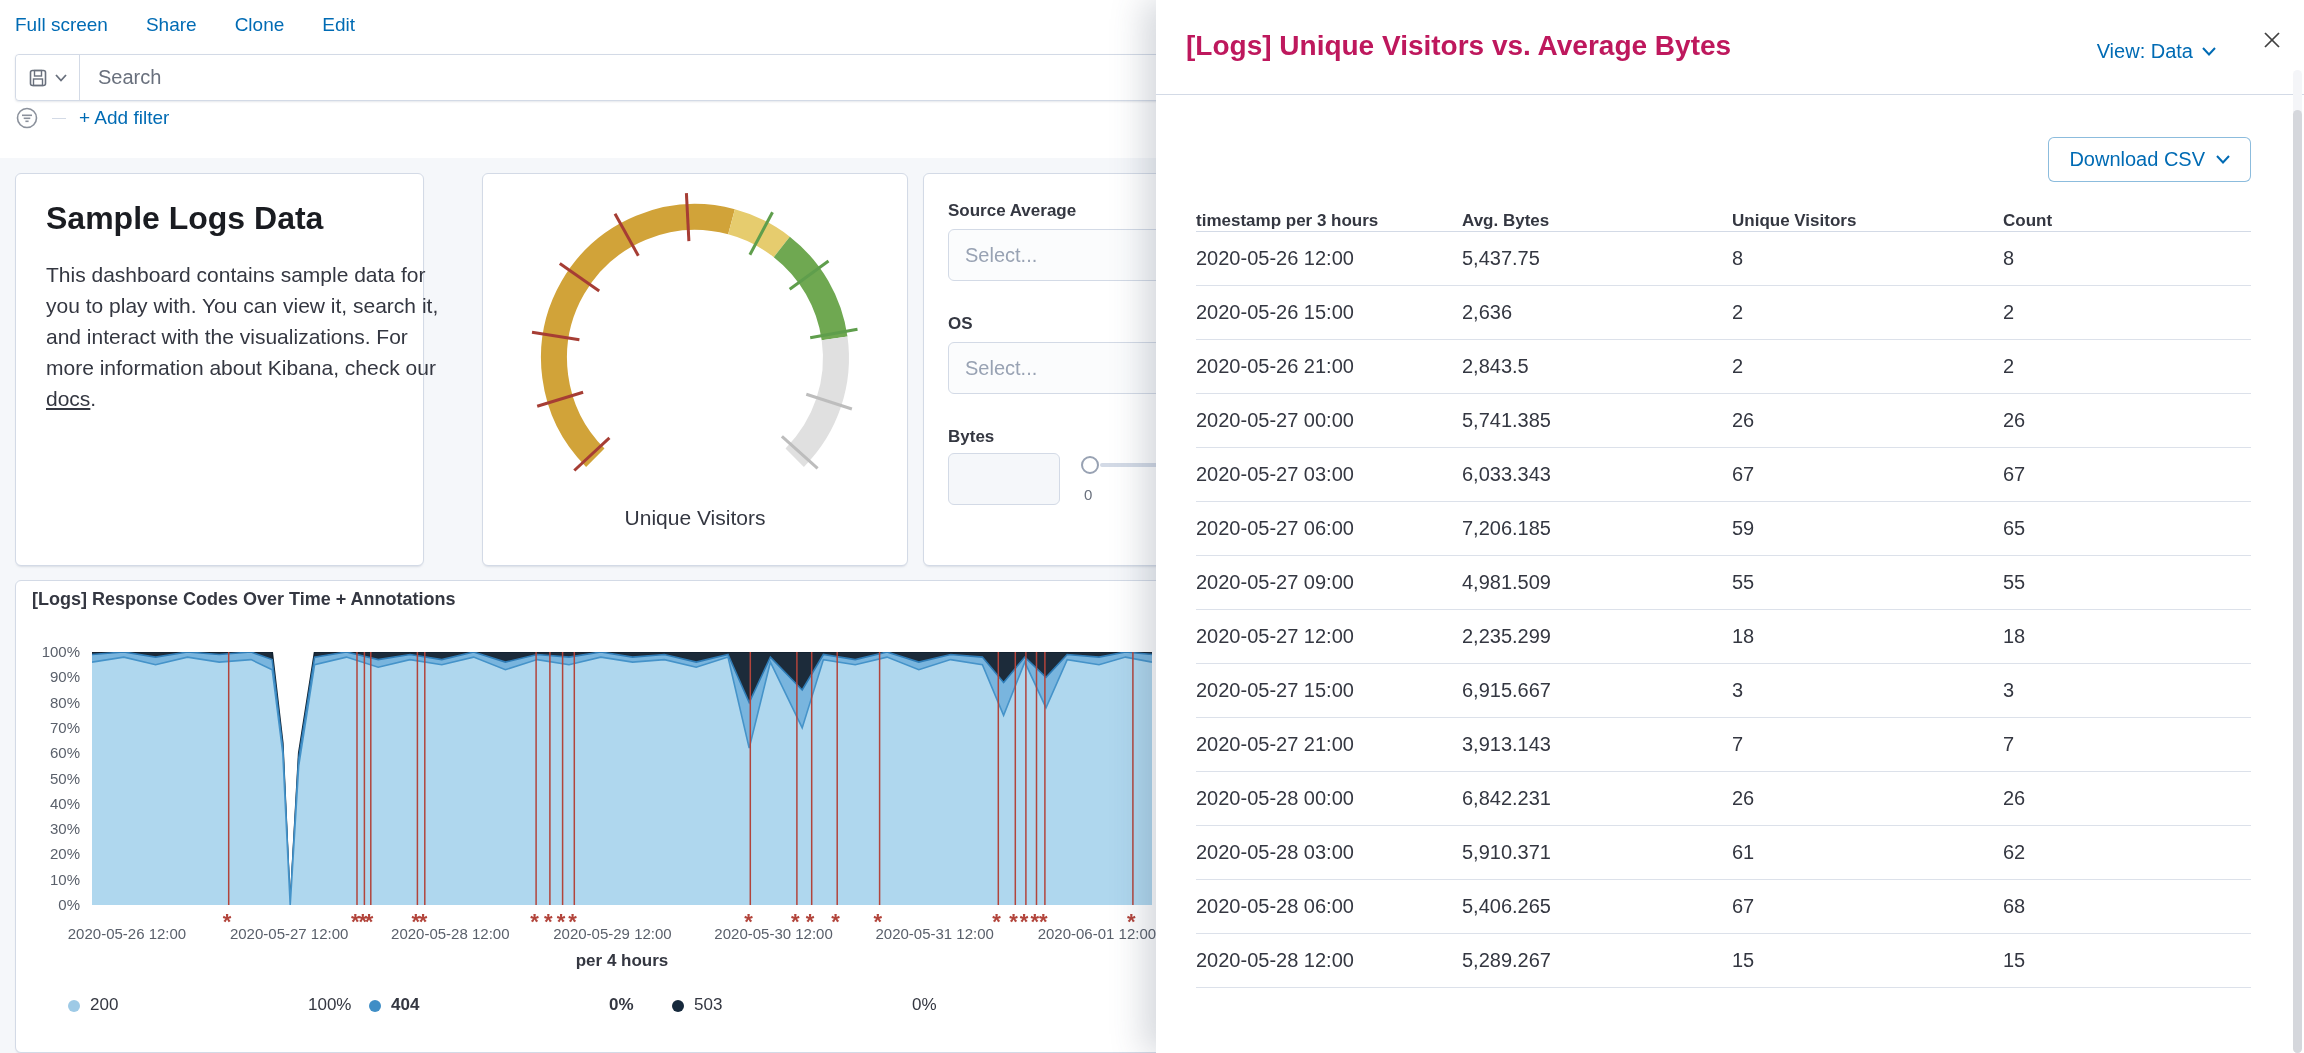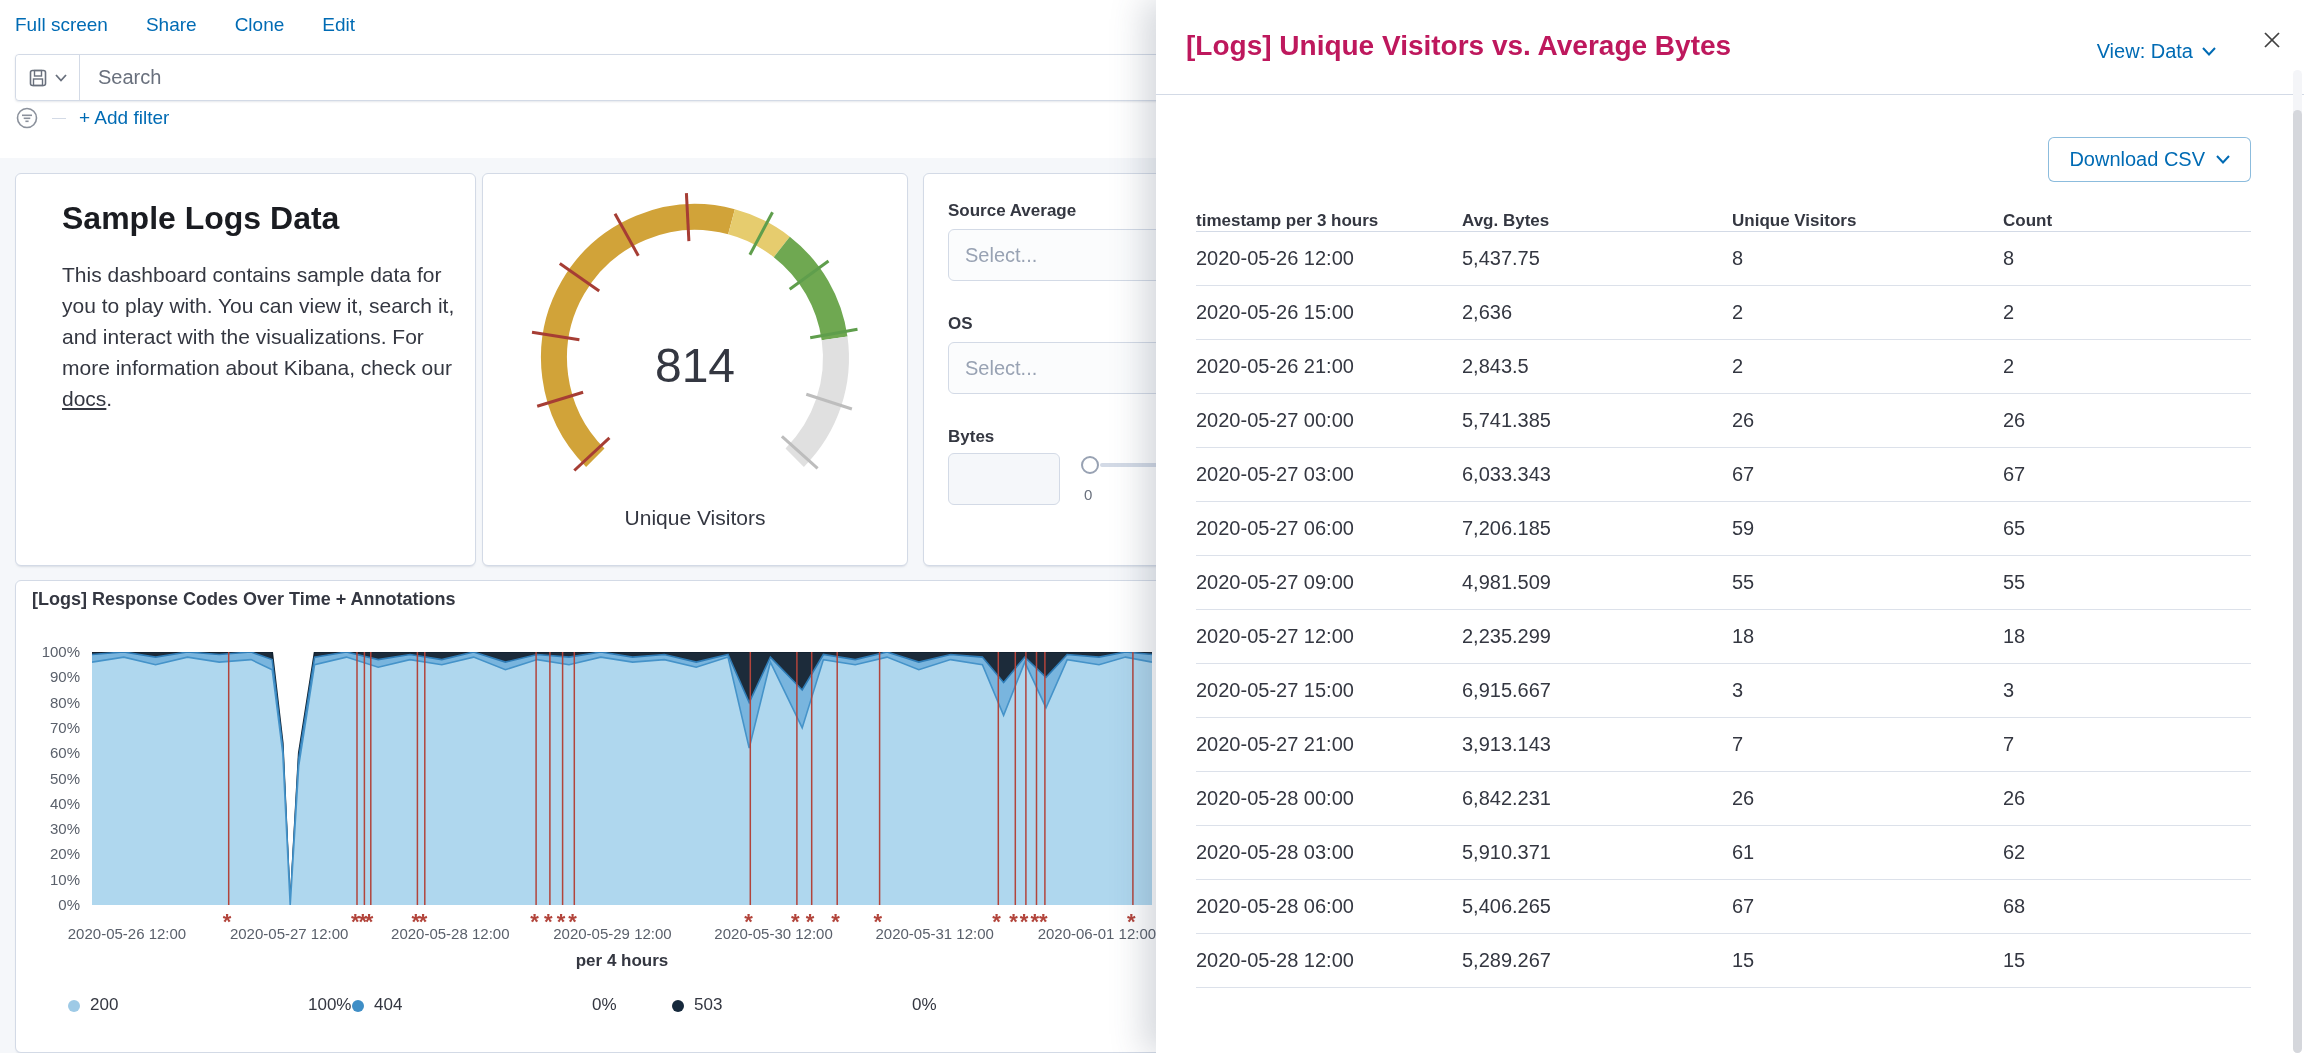--- a/index.html
+++ b/index.html
@@ -23,21 +23,21 @@
 
   .filterbar { position:absolute; left:15px; top:105px; height:26px; display:flex; align-items:center; gap:13px;text-align:right; }
   .filter-dash { width:14px; height:0; border-top:1px solid #D3DAE6; }
   .addfilter { color:#006BB4; font-size:19px; text-decoration:none; cursor:pointer; }
 
   .page-bg { position:absolute; left:0; top:158px; right:0; bottom:0; background:#F5F7FA; }
 
   
   .panel { position:absolute; background:#fff; border:1px solid #D3DAE6; border-radius:6px;
            box-shadow:0 2px 2px -1px rgba(152,162,179,.3); }
-  .p-sample { left:15px; top:173px; width:461px; height:393px; padding:26px 46px; }
+  .p-sample { left:15px; top:173px; width:409px; height:393px; padding:26px 30px; }
   .p-sample h2 { font-size:32px; font-weight:700; color:#1a1c21; margin-bottom:22px; }
   .p-sample p { font-size:21px; line-height:31px; color:#343741; width:401px; }
   .p-sample a { color:#343741; text-decoration:underline; cursor:pointer; }
 
   .p-gauge { left:482px; top:173px; width:426px; height:393px; }
   .gauge-svg { position:absolute; left:0; top:0; width:424px; height:391px; }
   .gauge-value { position:absolute; left:0; right:0; top:164px; text-align:center;
                  font-size:48px; color:#343741; }
   .gauge-label { position:absolute; left:0; right:0; top:332px; text-align:center;
                  font-size:21px; color:#343741; }
@@ -155,21 +155,20 @@
         <line x1="96.4" y1="165.7" x2="49.0" y2="158.2" stroke="#a63d34" stroke-width="3"></line>
         <line x1="116.2" y1="116.9" x2="76.8" y2="89.4" stroke="#a63d34" stroke-width="3"></line>
         <line x1="155.3" y1="81.7" x2="132.0" y2="39.7" stroke="#a63d34" stroke-width="3"></line>
         <line x1="205.9" y1="67.2" x2="203.4" y2="19.2" stroke="#a63d34" stroke-width="3"></line>
         <line x1="266.9" y1="80.7" x2="289.5" y2="38.3" stroke="#5f9e4c" stroke-width="3"></line>
         <line x1="306.7" y1="115.2" x2="345.5" y2="87.0" stroke="#5f9e4c" stroke-width="3"></line>
         <line x1="327.2" y1="163.7" x2="374.5" y2="155.3" stroke="#5f9e4c" stroke-width="3"></line>
         <line x1="323.3" y1="220.2" x2="368.9" y2="235.0" stroke="#bdbdbd" stroke-width="3"></line>
         <line x1="298.9" y1="262.3" x2="334.6" y2="294.4" stroke="#bdbdbd" stroke-width="3"></line>
       </svg>
-    <div class="gauge-value">814</div>
     <div class="gauge-label">Unique Visitors</div>
   </div>
 
   <div class="panel p-controls">
     <div class="ctl-label" style="top:27px">Source Average</div>
     <div class="ctl-select" style="top:55px">
       <span>Select...</span>
     </div>
     <div class="ctl-label" style="top:140px">OS</div>
     <div class="ctl-select" style="top:168px">
@@ -260,21 +259,21 @@
         <div class="xtick" style="left: 762.7px;">2020-05-31 12:00</div>
         <div class="xtick" style="left: 924.88px;">2020-06-01 12:00</div>
       </div>
     <div class="rc-xtitle">per 4 hours</div>
     <div class="rc-legend">
         <div class="lg-item" style="left: 8px;">
           <div class="lg-dot" style="background: rgb(158, 202, 230);"></div>
           <div class="lg-label">200</div>
           <div class="lg-value">100%</div>
         </div>
-        <div class="lg-item" style="left: 292px;">
+        <div class="lg-item" style="left: 309px; font-weight: bold;">
           <div class="lg-dot" style="background: rgb(63, 142, 198);"></div>
           <div class="lg-label">404</div>
           <div class="lg-value">0%</div>
         </div>
         <div class="lg-item" style="left: 612px;">
           <div class="lg-dot" style="background: rgb(22, 41, 60);"></div>
           <div class="lg-label">503</div>
           <div class="lg-value">0%</div>
         </div>
       </div>

